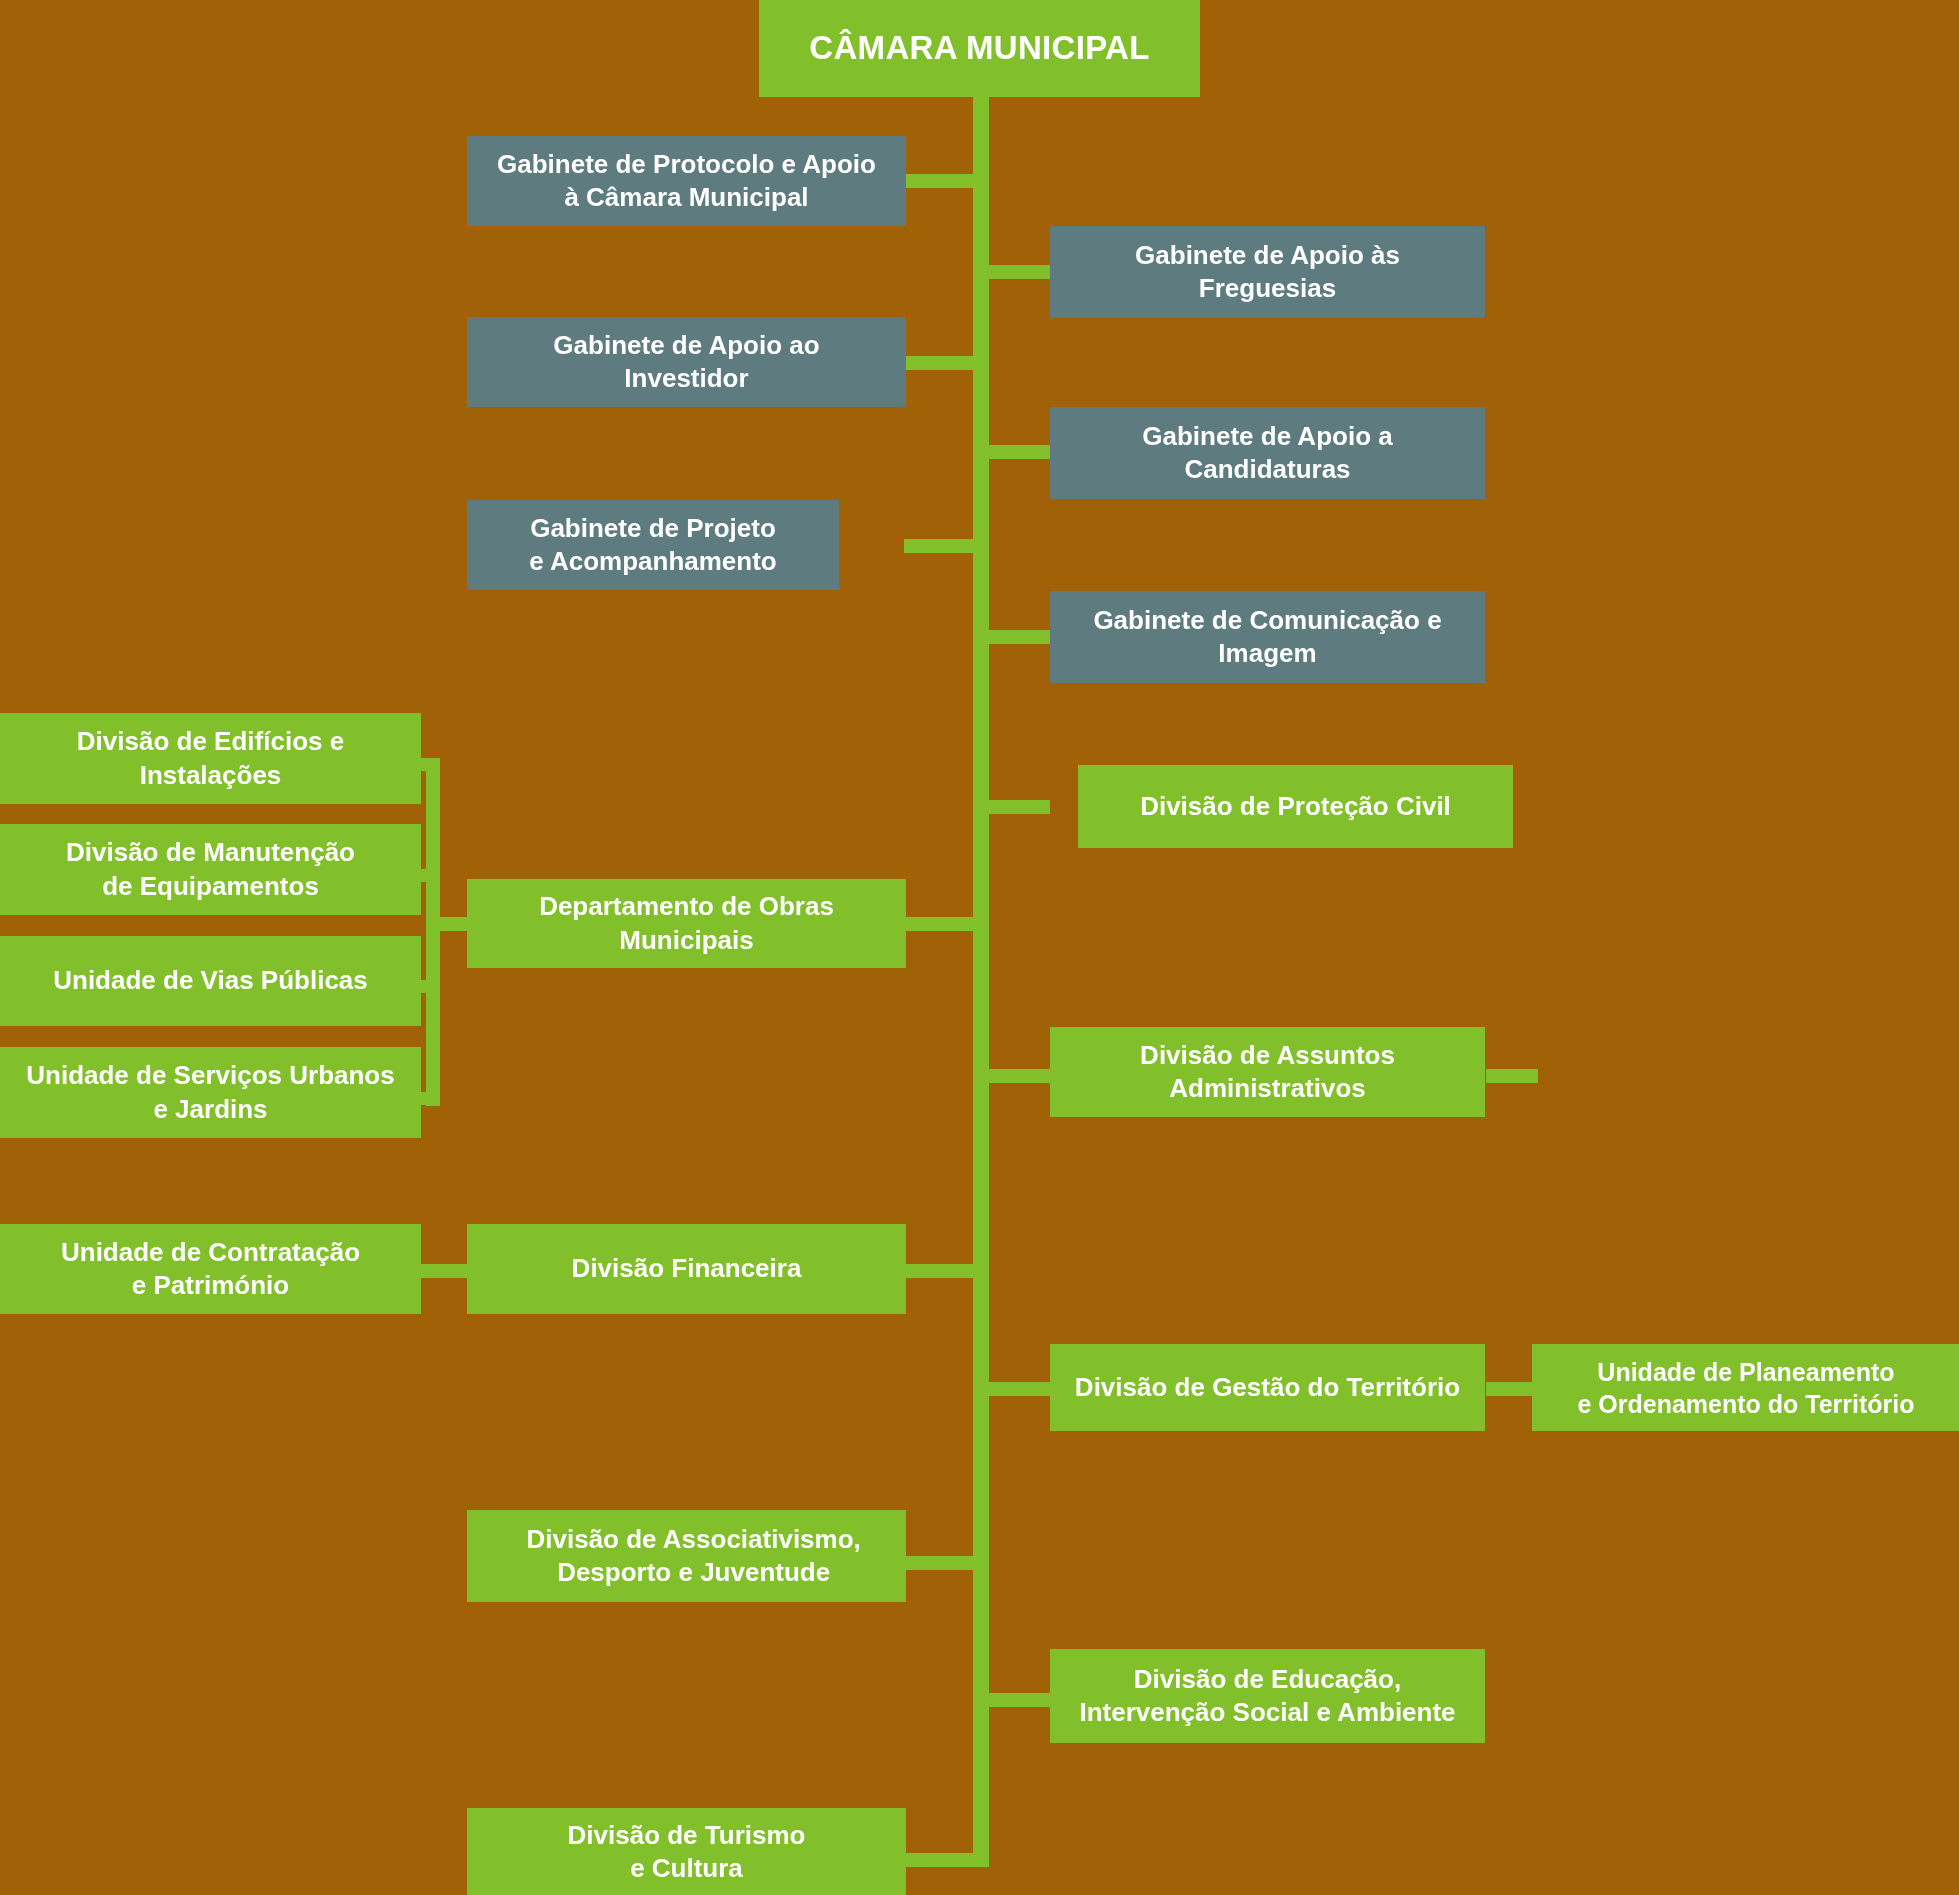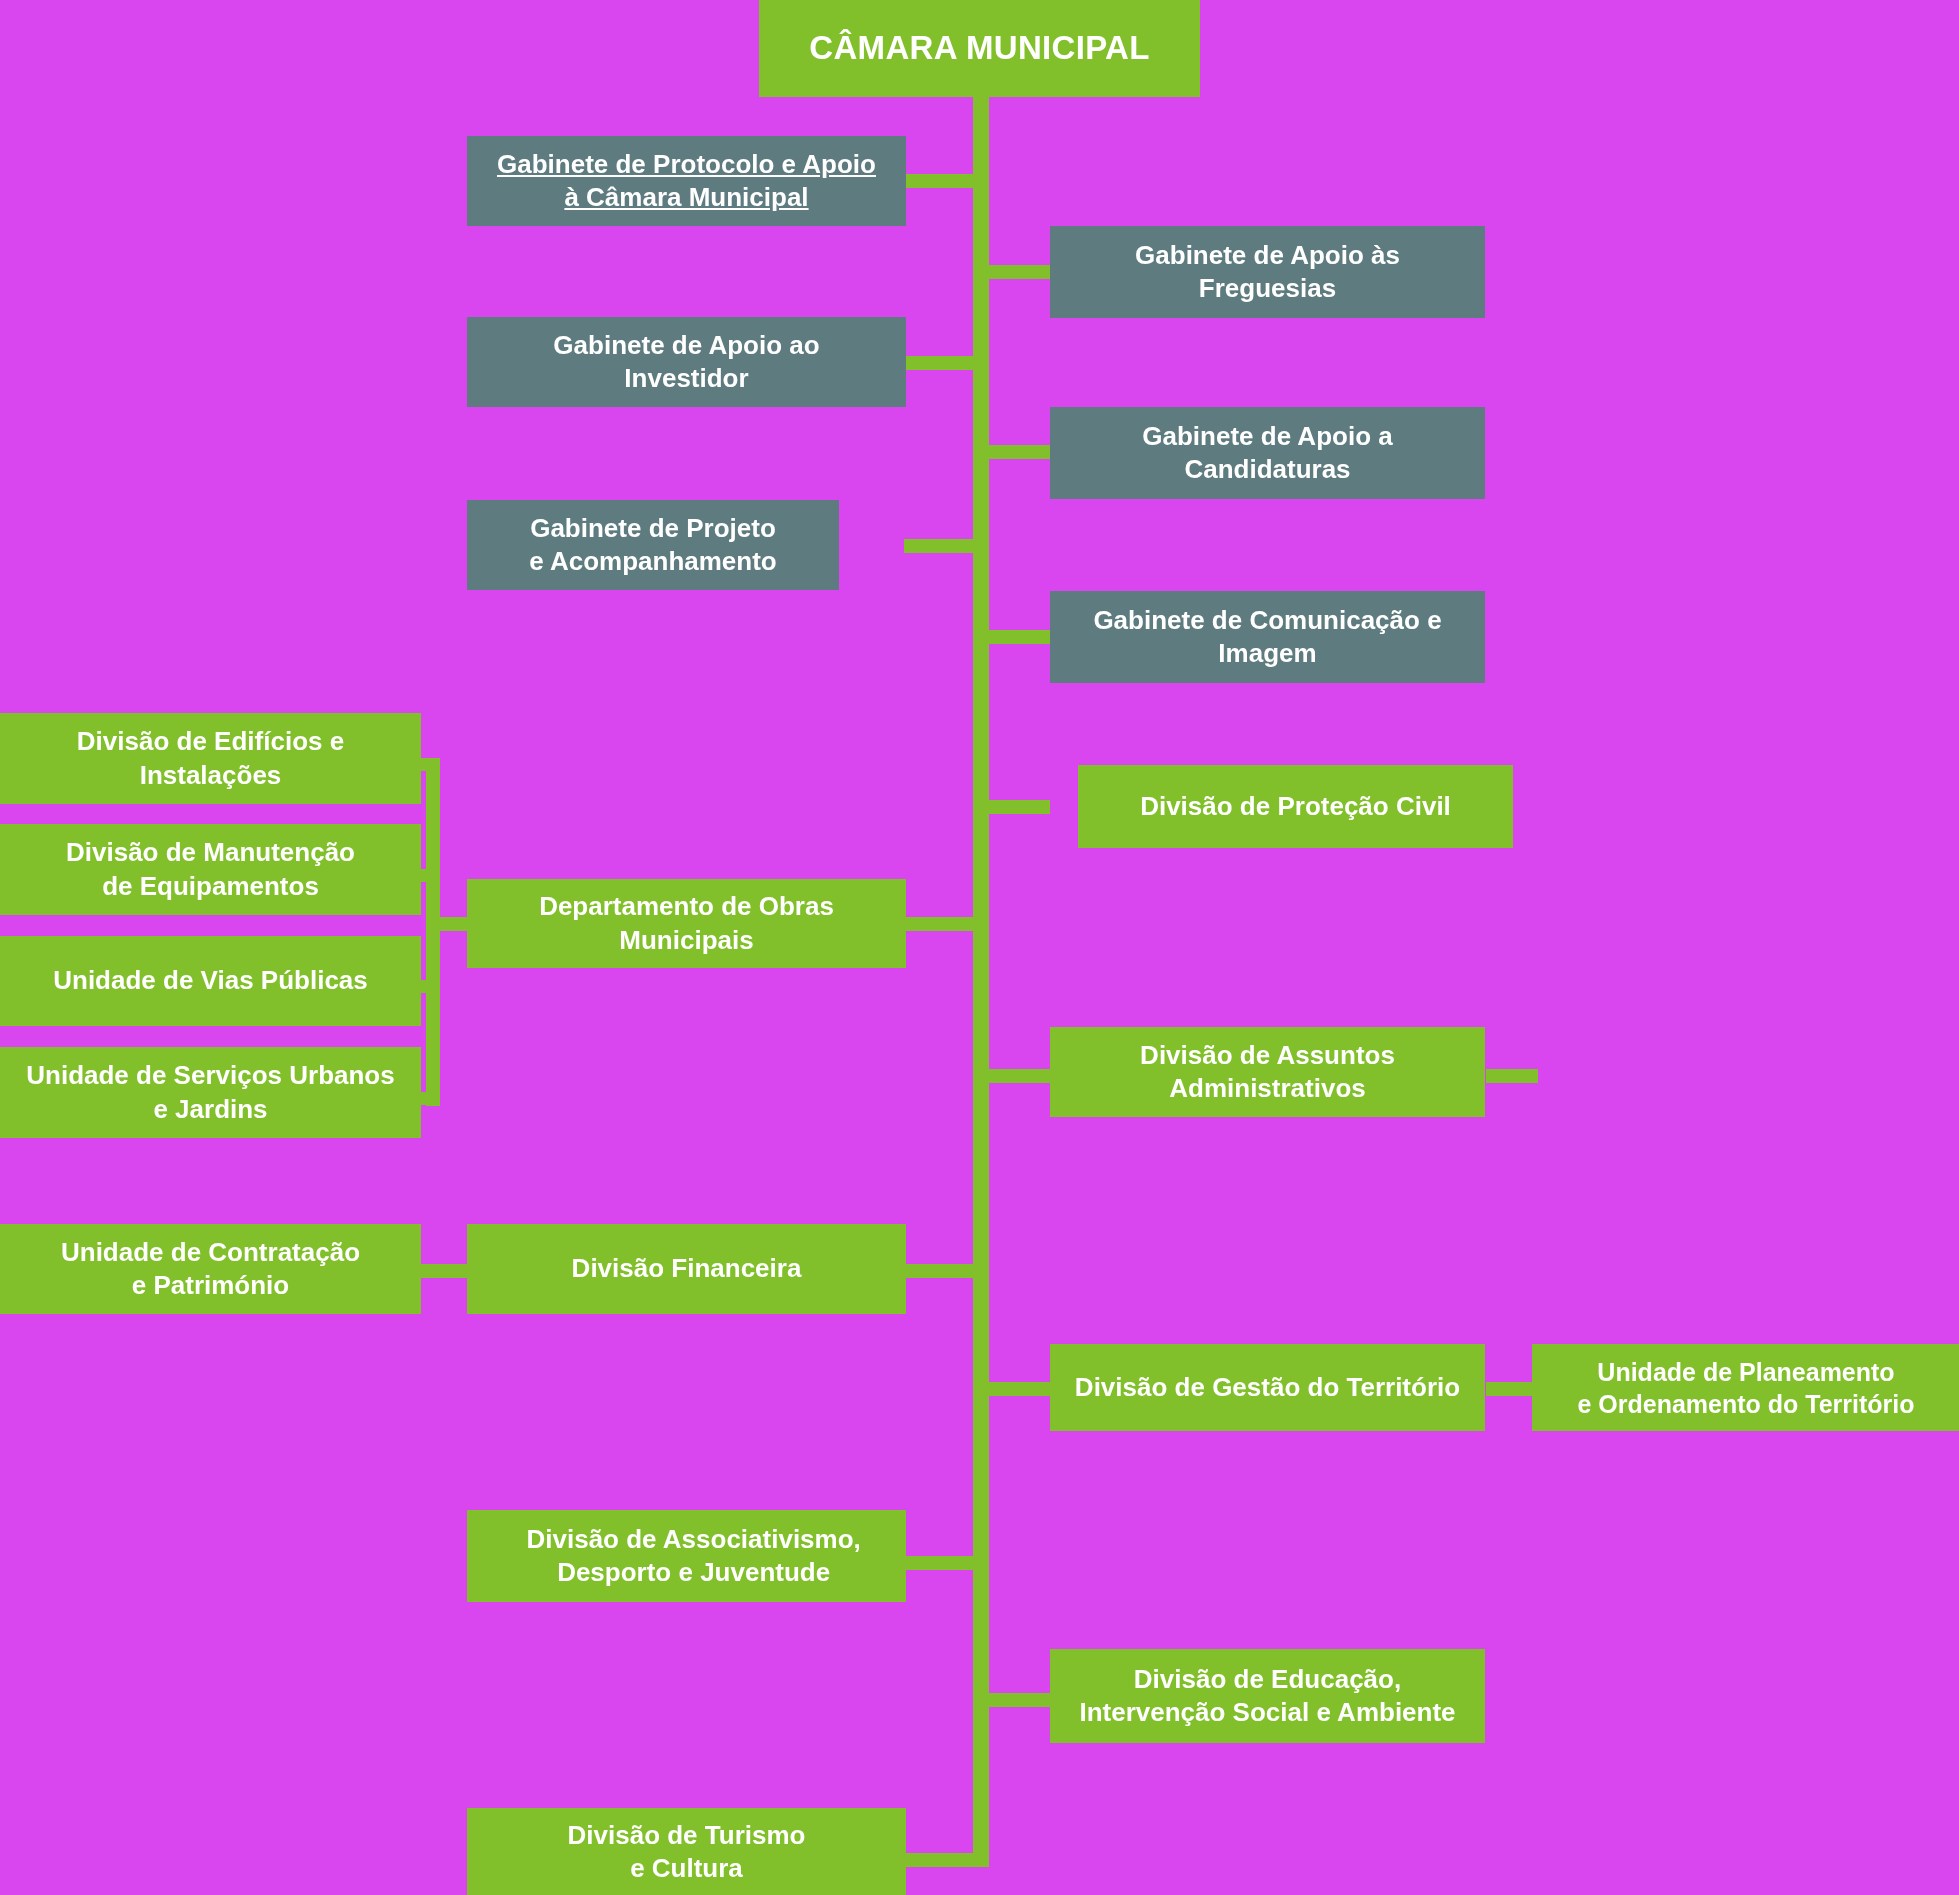--- a/index.html
+++ b/index.html
@@ -5,21 +5,21 @@
 <style>
   * { box-sizing: border-box; margin: 0; padding: 0; }
   html, body {
     background: #ffffff;
     font-family: "Liberation Sans", sans-serif;
   }
   #canvas {
     position: relative;
     width: 1960px;
     height: 1895px;
-    background: #d946ef;
+    background: #a16207;
     overflow: hidden;
   }
   .node {
     position: absolute;
     display: flex;
     align-items: center;
     justify-content: center;
     text-align: center;
     color: #ffffff;
     font-weight: bold;
@@ -74,21 +74,21 @@
   <div class="connector" style="left:435px; top:917px; width:39px; height:14px;"></div>
 
   <div class="connector" style="left:420px; top:1264px; width:54px; height:14px;"></div>
 
   <div class="connector" style="left:1486px; top:1069px; width:52px; height:14px;"></div>
 
   <div class="connector" style="left:1486px; top:1382px; width:52px; height:14px;"></div>
 
   <div class="node green root" style="left:759px; top:0px; width:441px; height:97px;">CÂMARA MUNICIPAL</div>
 
-  <div class="node gray lvl1" style="left:467px; top:136px; width:439px; height:90px; white-space:pre-line;text-decoration:underline;">Gabinete de Protocolo e Apoio
+  <div class="node gray lvl1" style="left:467px; top:136px; width:439px; height:90px; white-space:pre-line;">Gabinete de Protocolo e Apoio
 à Câmara Municipal</div>
 
   <div class="node gray lvl1" style="left:467px; top:317px; width:439px; height:90px; white-space:pre-line;">Gabinete de Apoio ao
 Investidor</div>
 
   <div class="node gray lvl1" style="left:467px; top:500px; width:372px; height:90px; white-space:pre-line;">Gabinete de Projeto
 e Acompanhamento</div>
 
   <div class="node gray lvl1" style="left:1050px; top:226px; width:435px; height:92px; white-space:pre-line;">Gabinete de Apoio às
 Freguesias</div>

